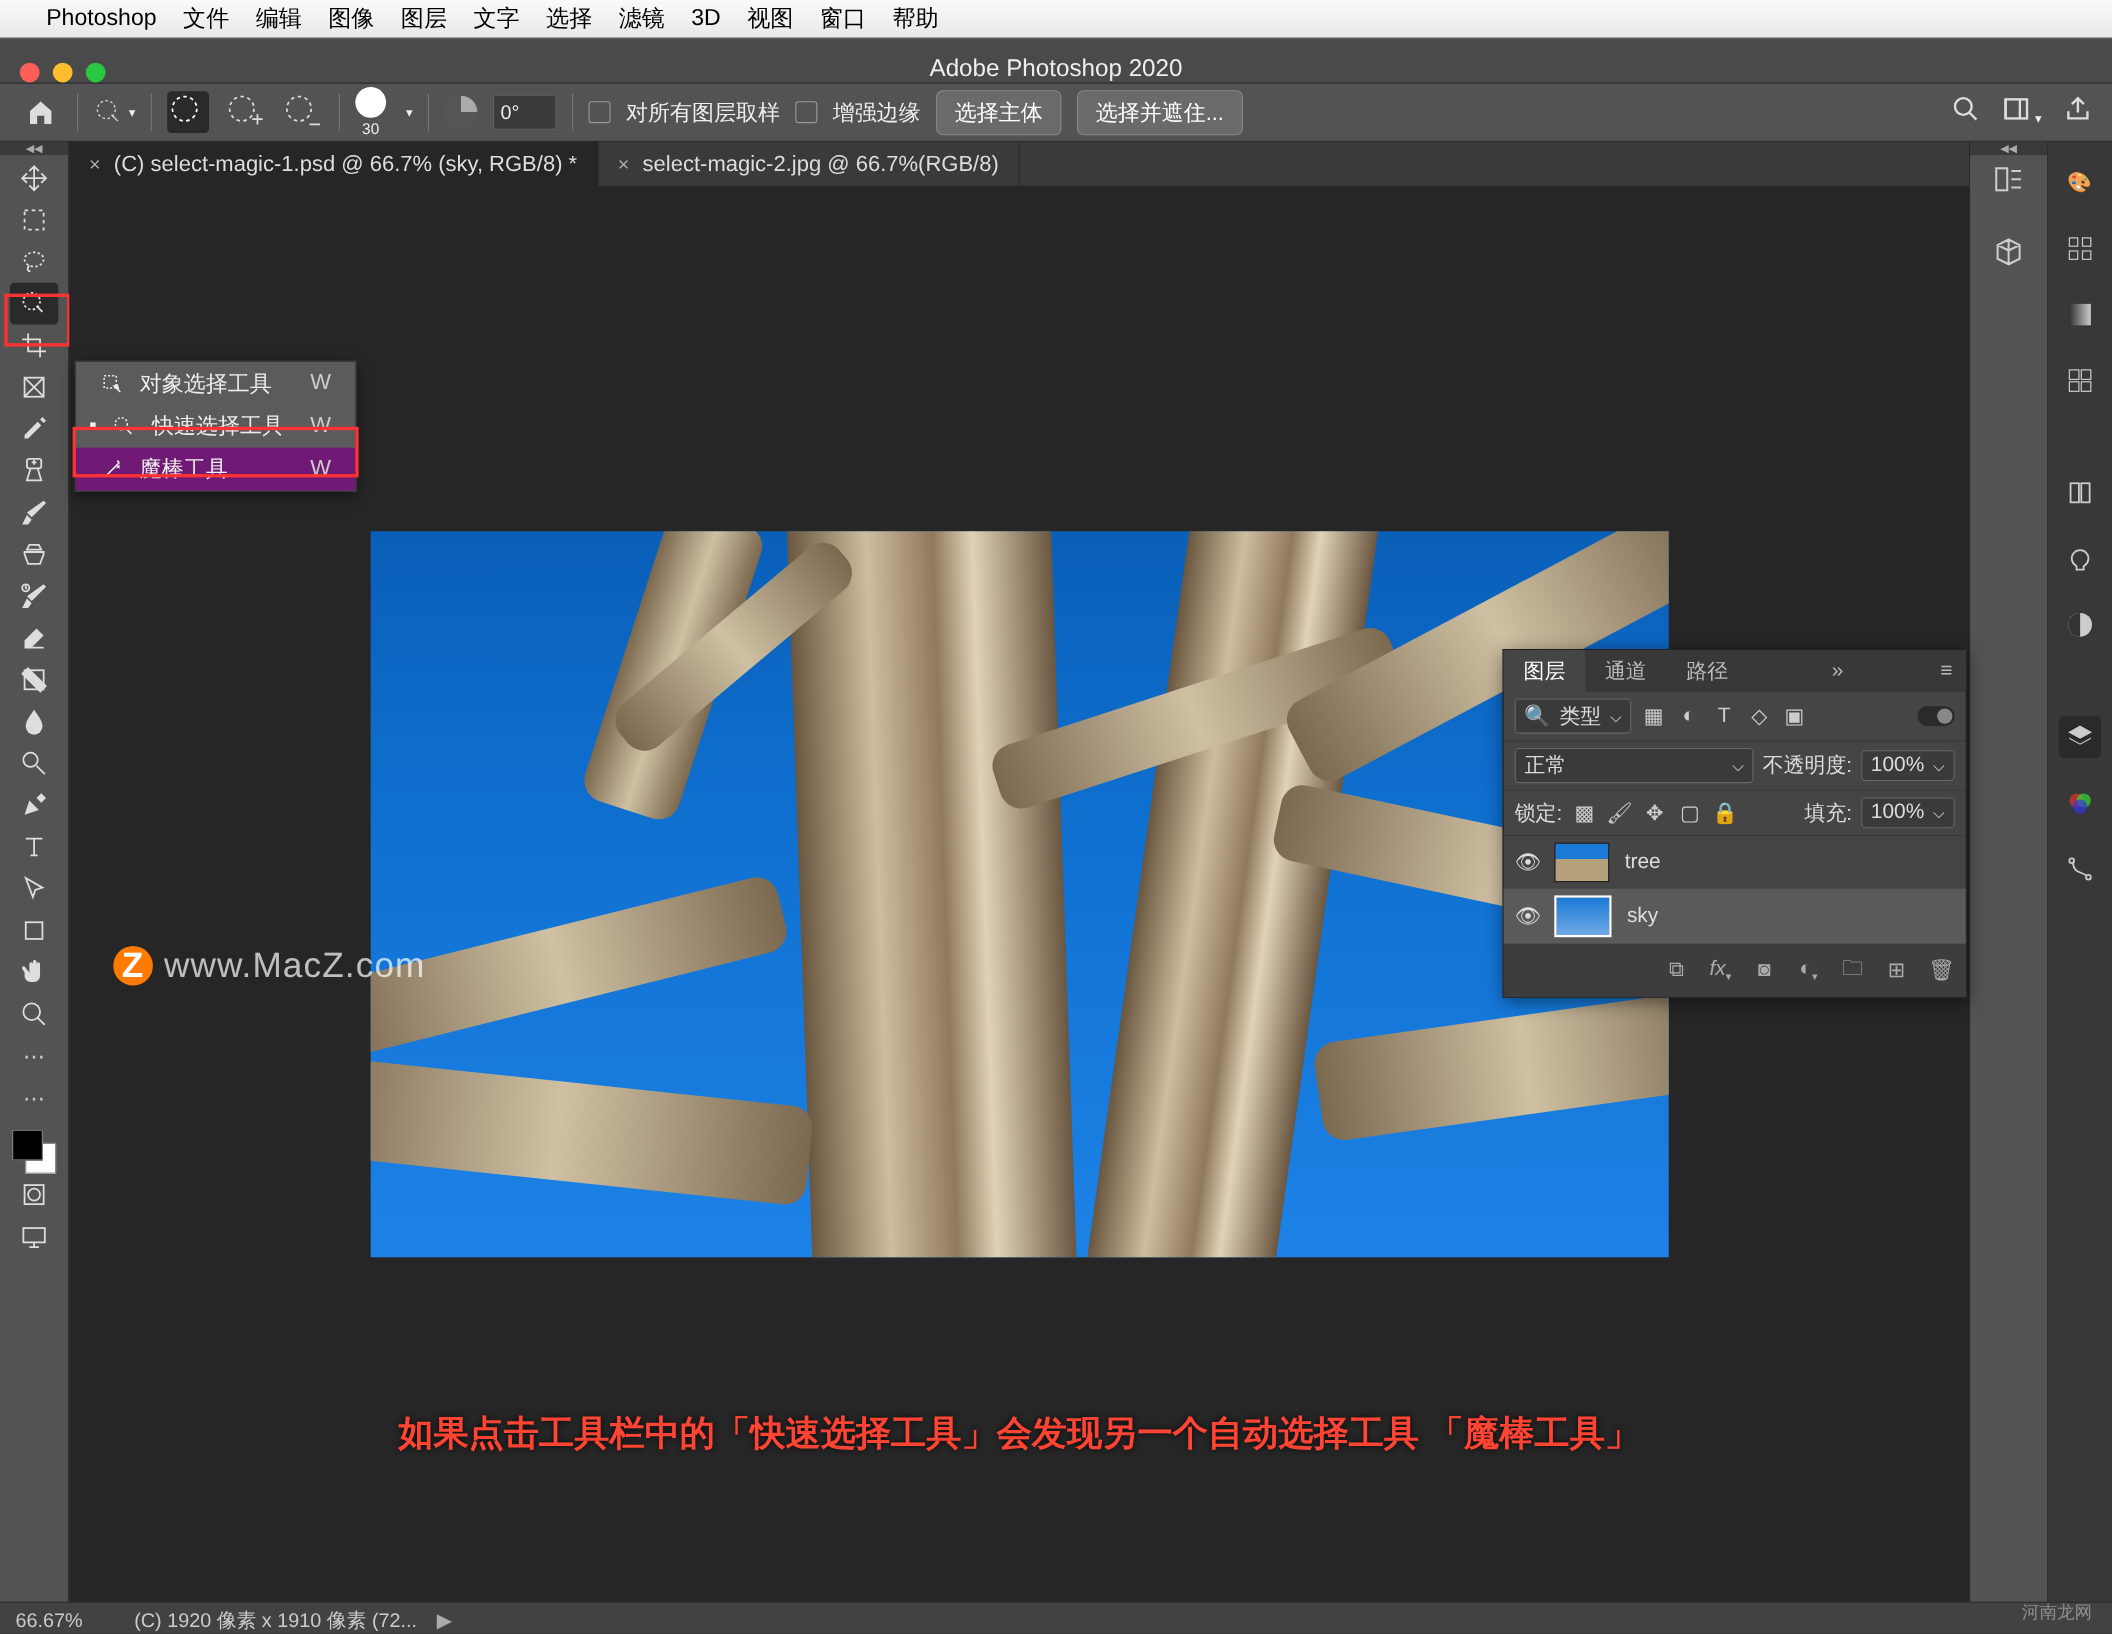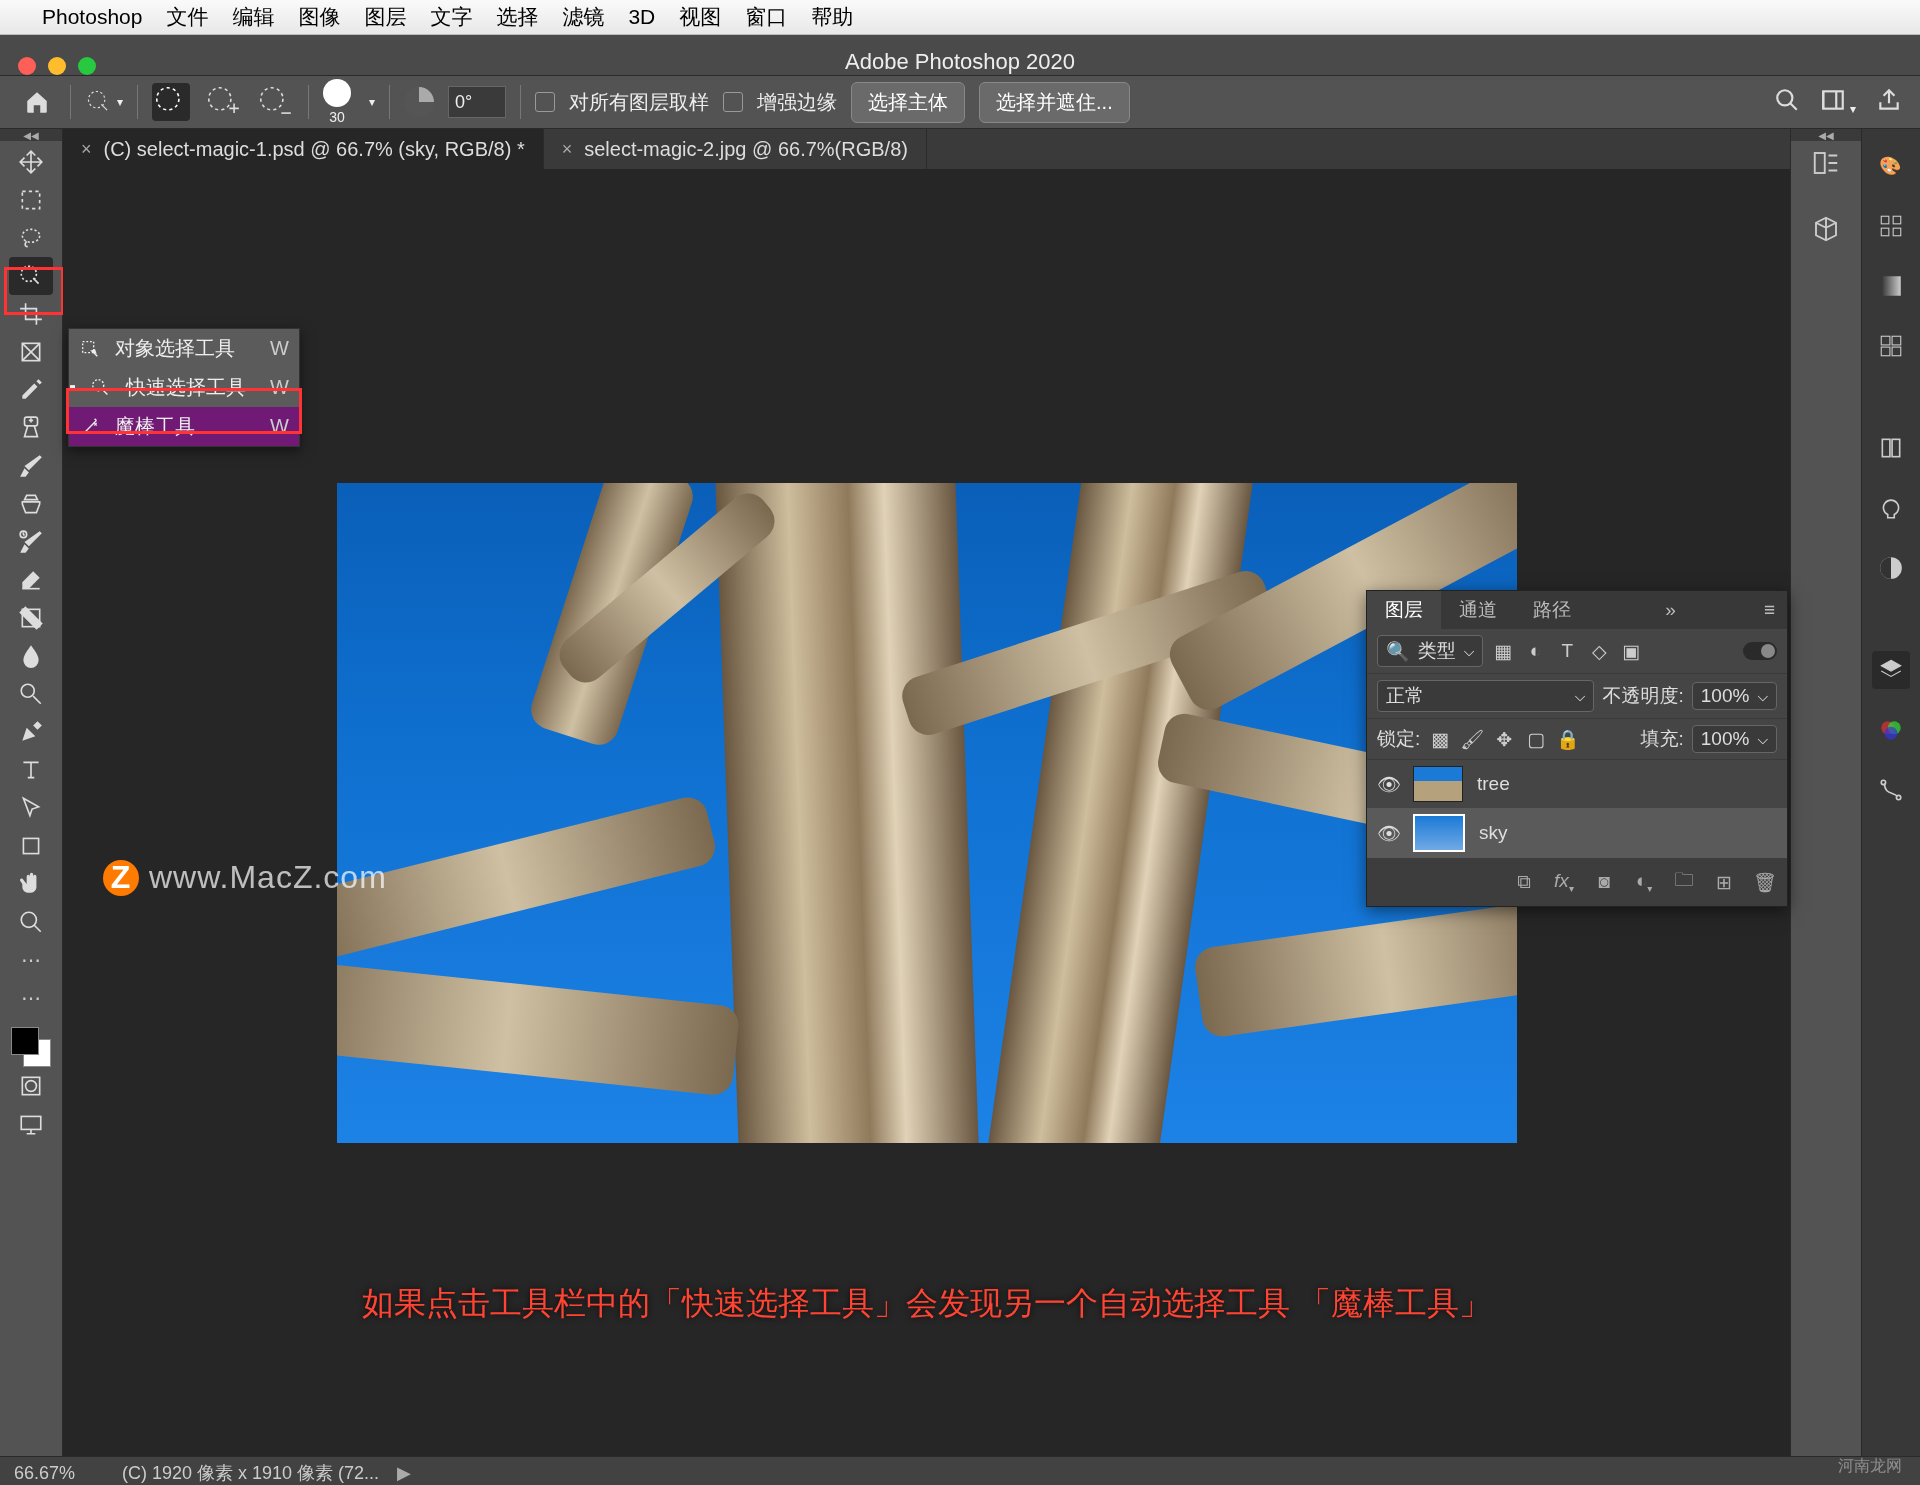--- a/index.html
+++ b/index.html
@@ -37,23 +37,23 @@
 .tabs{height:40px;background:#3a3a3a;display:flex;align-items:stretch}
 .tab{display:flex;align-items:center;gap:12px;padding:0 18px;font-size:20px;color:#ddd;border-right:1px solid #2a2a2a}
 .tab.active{background:#262626}
 .tab .x{color:#aaa;font-size:18px}
 .canvas-inner{flex:1;display:flex;align-items:center;justify-content:center;position:relative}
 .photo{width:1180px;height:660px;background:linear-gradient(180deg,#0a5fb8 0%,#0f70d0 40%,#1d82e6 100%);position:relative;overflow:hidden}
 .trunk{position:absolute;background:linear-gradient(90deg,#6b5a46,#c7b89a 30%,#8e7a5f 55%,#d8cbb2 70%,#6b5a46);filter:contrast(1.1)}
 .branch{position:absolute;background:linear-gradient(90deg,#7a684f,#cfc0a3,#7a684f);border-radius:20px}
 .watermark{position:absolute;left:40px;top:690px;color:rgba(255,255,255,.7);font-size:32px;letter-spacing:1px;z-index:5}
 .watermark .z{display:inline-flex;width:36px;height:36px;border-radius:50%;background:#ff7a00;color:#fff;align-items:center;justify-content:center;font-weight:700;margin-right:10px}
-.caption{position:absolute;bottom:130px;left:50%;transform:translateX(-50%);font-size:32px;font-weight:400;color:#ff4433;text-shadow:0 0 6px rgba(0,0,0,.8);white-space:nowrap}
+.caption{position:absolute;bottom:130px;left:50%;transform:translateX(-50%);font-size:32px;font-weight:700;color:#ff4433;text-shadow:0 0 6px rgba(0,0,0,.8);white-space:nowrap}
 .tool-flyout{position:absolute;left:68px;top:328px;background:#5b5b5b;border:1px solid #333;box-shadow:0 4px 12px rgba(0,0,0,.5);z-index:20}
-.fly-row{display:flex;align-items:center;gap:14px;padding:6px 10px;color:#eee;font-size:20px;white-space:nowrap;min-width:210px}
+.fly-row{display:flex;align-items:center;gap:14px;padding:6px 22px;color:#eee;font-size:20px;white-space:nowrap;min-width:210px}
 .fly-row.sel{background:#701a75}
 .fly-row .sc{margin-left:auto;color:#ccc}
 .fly-row svg{width:22px;height:22px;stroke:#eee;fill:none;stroke-width:1.5}
 .fly-hi{position:absolute;border:3px solid #f33;pointer-events:none}
 .rcol{width:70px;background:#535353;border-left:1px solid #2a2a2a;display:flex;flex-direction:column;align-items:center;padding-top:14px;gap:26px;position:relative}
 .rcol .collapse-grip{position:absolute}
 .rcol .ic{width:40px;height:40px;display:flex;align-items:center;justify-content:center;color:#ccc}
 .rcol2{width:58px;background:#383838;border-left:1px solid #2a2a2a;display:flex;flex-direction:column;align-items:center;padding-top:18px;gap:22px}
 .rcol2 .ic{width:38px;height:38px;display:flex;align-items:center;justify-content:center;color:#ccc}
 .rcol2 .ic.active{background:#2a2a2a;border-radius:4px}

